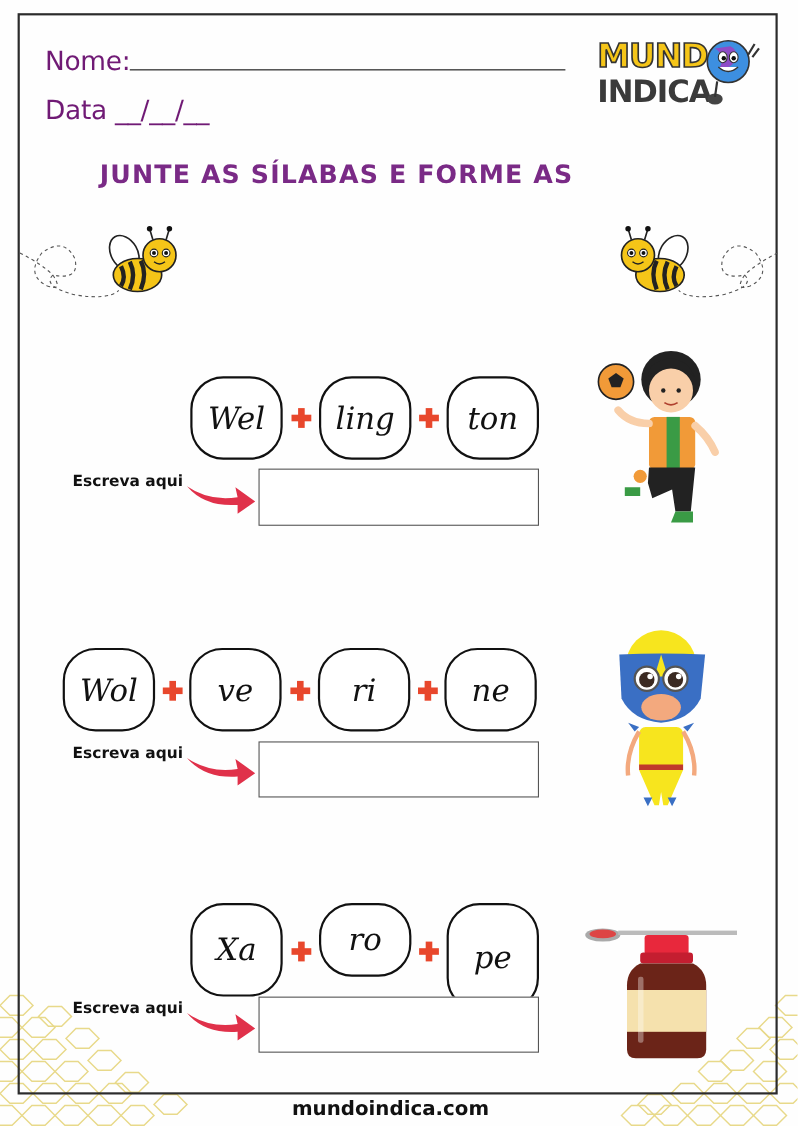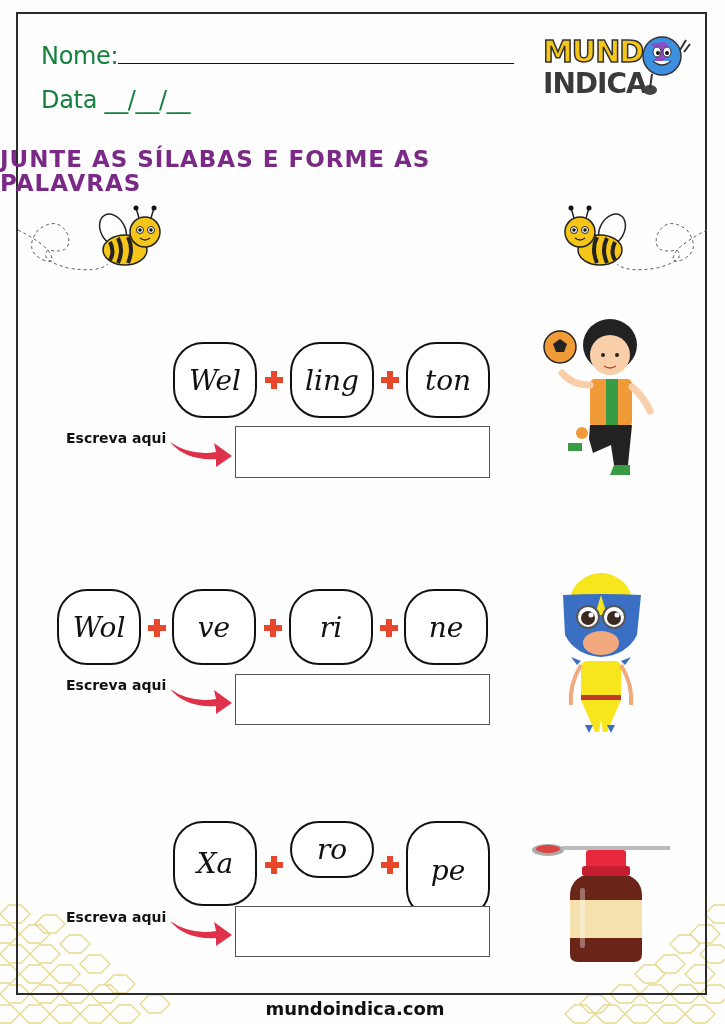--- a/index.html
+++ b/index.html
@@ -1,21 +1,21 @@
 <!DOCTYPE html>
 <html><head>
 <meta charset="utf-8">
 <style>
   html, body { margin:0; padding:0; }
   body { width:725px; height:1024px; background:#fefefe; position:relative; overflow:hidden; font-family:"Liberation Sans", sans-serif; }
   .abs { position:absolute; }
   .frame { position:absolute; left:16px; top:12px; width:691px; height:983px; border:2px solid #2b2b2b; box-sizing:border-box; }
   .hexbg { position:absolute; pointer-events:none; }
-  .hdr-text { font-family:"DejaVu Sans", sans-serif; font-size:24px; color:#15803d; letter-spacing:-0.3px; }
-  .title { position:absolute; left:0; width:612px; top:147px; text-align:left; color:#7a2a86; font-family:"DejaVu Sans", sans-serif; font-weight:bold; font-size:23px; line-height:24px; letter-spacing:1px; }
+  .hdr-text { font-family:"DejaVu Sans", sans-serif; font-size:24px; color:#701a75; letter-spacing:-0.3px; }
+  .title { position:absolute; left:0; width:612px; top:147px; text-align:center; color:#7a2a86; font-family:"DejaVu Sans", sans-serif; font-weight:bold; font-size:23px; line-height:24px; letter-spacing:1px; }
   .bubble { position:absolute; width:84px; height:76px; border:2px solid #111; border-radius:30px; box-sizing:border-box; background:#fff; display:flex; align-items:center; justify-content:center; }
   .bubble span { font-family:"DejaVu Serif", serif; font-style:italic; font-size:28px; color:#111; }
   .plus { position:absolute; width:18px; height:18px; }
   .plus::before, .plus::after { content:""; position:absolute; background:#e8472c; }
   .plus::before { left:6px; top:0; width:6px; height:18px; }
   .plus::after { left:0; top:6px; width:18px; height:6px; }
   .writebox { position:absolute; border:1.5px solid #555; background:#fff; box-sizing:border-box; }
   .label { position:absolute; font-family:"DejaVu Sans", sans-serif; font-weight:bold; font-size:14px; color:#111;margin-left:24px; }
   .footer { position:absolute; left:0; width:710px; top:998px; text-align:center; font-family:"DejaVu Sans", sans-serif; font-weight:bold; font-size:18px; color:#111; }
   .logo-top { position:absolute; left:543px; top:37px; font-family:"DejaVu Sans", sans-serif; font-weight:bold; font-size:30px; color:#f5c518; letter-spacing:-1px; -webkit-text-stroke:1.5px #333; line-height:30px; }
@@ -92,21 +92,20 @@
       <circle cx="29" cy="21" r="2" fill="#111"></circle>
     <path d="M15 29 q9 8 18 0" fill="#fff" stroke="#333" stroke-width="1.2"></path>
     <path d="M42 18 l6 -10 M46 20 l6 -8" stroke="#333" stroke-width="2" fill="none"></path>
     <ellipse cx="12" cy="58" rx="7" ry="5" fill="#444"></ellipse>
     <path d="M14 42 l-2 14" stroke="#333" stroke-width="2"></path>
   </svg>
 </div>
 
 <div class="title">
   <div>JUNTE AS SÍLABAS E FORME AS</div>
-  <div>PALAVRAS</div>
 </div>
 
 <svg class="abs" style="left:18px;top:200px" width="150" height="75" viewBox="0 0 150 75">
   <path d="M0 30 q20 10 30 20 q10 15 -5 10 q-20 -10 -5 -30 q20 -15 30 5 q5 20 -20 15 q-10 10 20 18 q30 5 40 -4" fill="none" stroke="#555" stroke-width="1" stroke-dasharray="3,3"></path>
   <ellipse cx="95" cy="30" rx="12" ry="17" fill="#fff" stroke="#222" stroke-width="1.5" transform="rotate(-30 95 30)"></ellipse>
   <ellipse cx="107" cy="50" rx="22" ry="15" fill="#f5c518" stroke="#222" stroke-width="1.5"></ellipse>
   <path d="M92 42 q5 10 0 18 M100 38 q6 12 0 25 M110 37 q6 12 0 26" stroke="#222" stroke-width="4" fill="none"></path>
   <circle cx="127" cy="32" r="15" fill="#f5c518" stroke="#222" stroke-width="1.5"></circle>
   <circle cx="122" cy="30" r="3.5" fill="#fff" stroke="#222"></circle>
     <circle cx="133" cy="30" r="3.5" fill="#fff" stroke="#222"></circle>
@@ -211,21 +210,21 @@
     <path d="M26 135 h40 l-14 32 h-4 l-2 -12 l-2 12 h-4 z" fill="#f7e51e"></path>
     <path d="M30 160 l4 8 l4 -8 z M52 160 l4 8 l4 -8 z" fill="#3a6fc4"></path>
   </svg>
 </div>
 
 <div>
   <div class="bubble" style="left:173px;top:821px;height:85px">
       <span>Xa</span>
     </div>
   <div class="plus" style="left:265px;top:856px"></div>
-  <div class="bubble" style="left:290px;top:821px;height:57px">
+  <div class="bubble" style="left:290px;top:821px;height:67px">
       <span>ro</span>
     </div>
   <div class="plus" style="left:381px;top:856px"></div>
   <div class="bubble" style="left:406px;top:821px;height:98px">
       <span>pe</span>
     </div>
   <div class="label" style="left:42px;top:909px">Escreva aqui</div>
   <svg class="abs" style="left:168px;top:915px" width="66" height="32" viewBox="0 0 66 32">
     <path d="M2 6 q20 14 46 10 l-2 -9 l18 13 l-16 11 l0 -8 q-30 2 -46 -17 z" fill="#e0314a"></path>
   </svg>

